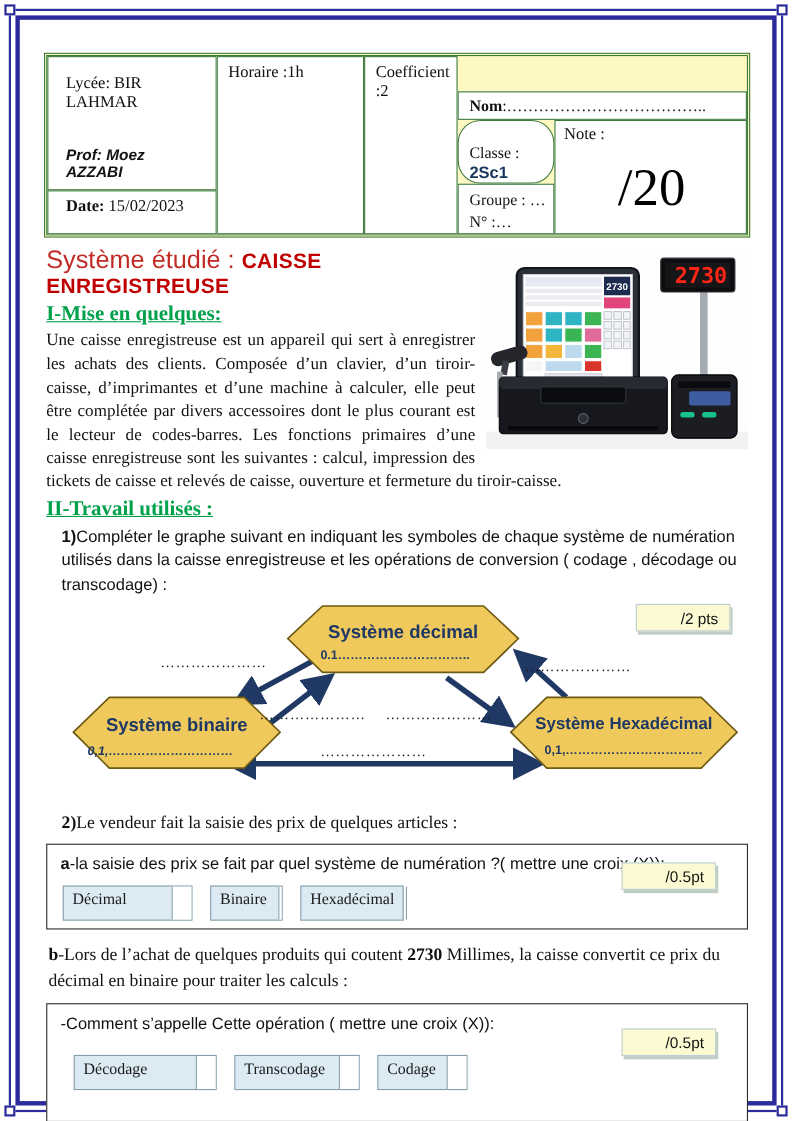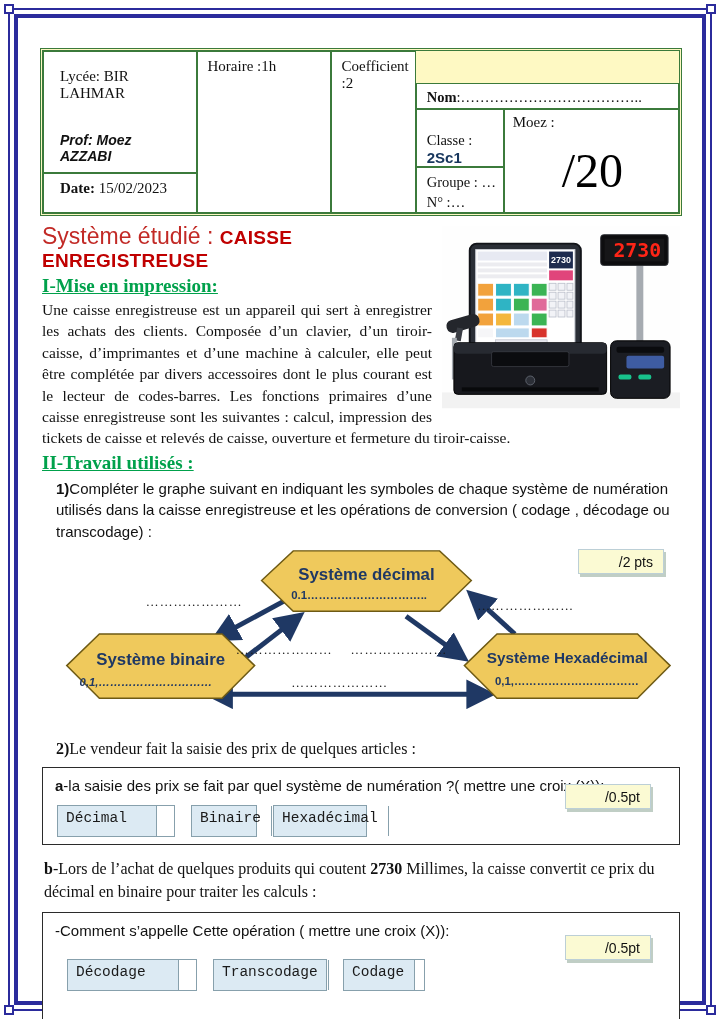--- a/index.html
+++ b/index.html
@@ -34,21 +34,21 @@
     -webkit-text-stroke:1px #3a3a3a; text-shadow:2px 2px 0 rgba(120,120,140,0.35);
   }
   .wa-title { font-size:22px; transform:scaleY(1.15); }
   .matiere { font-size:15px; margin:6px 0 2px; }
   .wa-subject { font-size:37px; transform:scaleY(1.05); }
   .hrow { display:flex; flex:1; }
   .cell-horaire { width:134px; padding:6px 6px 0 10px; font-size:15px; }
   .cell-coeff { flex:1; padding:6px 6px 0 10px; font-size:15px; }
   .cell-nom { height:48px; padding:3px 6px 0 10px; font-size:14.5px; line-height:1.45; overflow:hidden; white-space:nowrap;margin-top:32px;}
   .hcolL { width:88px; display:flex; flex-direction:column; }
-  .cell-classe { flex:1; padding:22px 4px 0 10px; font-size:14.5px; }
+  .cell-classe { flex:1; padding:22px 4px 0 10px; font-size:14.5px;border-radius:21px; }
   .classe-val { font-family:"Liberation Sans",sans-serif; font-weight:700; color:#17365d; font-size:15px; }
   .cell-groupe { height:46px; padding:4px 4px 0 10px; font-size:14.5px; line-height:1.4; }
   .cell-note { flex:1; padding:4px 6px 0 8px; font-size:15px; }
   .note-big { font-family:Liberation Serif, serif; font-size:48px; text-align:center; margin-top:12px; color:#000; }
 
   
   .main { margin:7px 12px 0 14px; }
   .register-img { float:right; width:238px; height:184px; margin:2px 0 4px 10px; }
   .sys-heading { font-family:"Liberation Sans",sans-serif; margin-top:2px; }
   .sys-label { font-size:23px; color:#c22a26; }
@@ -65,21 +65,21 @@
     background:#fbfad3; border:1px solid #bccfd6; box-shadow:2px 3px 0 rgba(140,165,150,0.55);
     padding:4px 10px 3px; width:86px;
   }
   .badge-d { position:absolute; right:16px; top:3px; }
 
   .q2-line { font-size:16px; margin:24px 0 0 14px; }
   .qbox { position:relative; border:1.5px solid #2b2b2b; margin-top:9px; padding:9px 12px 12px; background:#fff; }
   .qbox-q { font-family:"Liberation Sans",sans-serif; font-size:15px; }
   .opts { display:flex; gap:16px; margin-top:11px; margin-left:2px; }
   .opt { display:flex; height:32px; border:1px solid #87a0ac; background:#dceaf3; }
-  .opt-label { font-family:Liberation Mono, monospace; font-size:14.5px; padding:4px 10px 0 8px; color:#1a1a1a; }
+  .opt-label { font-family:Liberation Serif, serif; font-size:14.5px; padding:4px 10px 0 8px; color:#1a1a1a; }
   .opt-cell { width:18px; background:#fff; border-left:1px solid #87a0ac; }
   .badge-a { position:absolute; right:28px; top:16px; }
   .badge-b { position:absolute; right:28px; top:22px; }
   .bline { font-size:16px; line-height:1.45; margin:12px 0 0 2px; }
 </style>
 </head>
 <body>
 
 <div class="page">
   <div class="pb-outer"></div>
@@ -117,21 +117,21 @@
             <div class="cell cell-classe">
               <div>Classe :</div>
               <div class="classe-val">2Sc1</div>
             </div>
             <div class="cell cell-groupe">
               <div>Groupe : …</div>
               <div>N° :…</div>
             </div>
           </div>
           <div class="cell cell-note">
-            <div>Moez :</div>
+            <div>Note :</div>
             <div class="note-big">/20</div>
           </div>
         </div>
       </div>
     </div>
 
     <div class="main">
 
       <svg class="register-img" viewBox="0 0 240 184" xmlns="http://www.w3.org/2000/svg">
         <rect x="0" y="0" width="240" height="184" fill="#fefefe"></rect>
@@ -212,21 +212,21 @@
           <rect x="176" y="122" width="48" height="6" rx="2" fill="#0a0b0e"></rect>
           <rect x="186" y="131" width="38" height="13" rx="2" fill="#3e5ca2"></rect>
           <rect x="178" y="150" width="13" height="5" rx="2" fill="#18c28c"></rect>
           <rect x="198" y="150" width="13" height="5" rx="2" fill="#18c28c"></rect>
         </g>
       </svg>
 
       <div class="sys-heading">
         <span class="sys-label">Système étudié</span><span class="sys-label"> : </span><span class="sys-value">CAISSE ENREGISTREUSE</span>
       </div>
-      <div class="green-h">I-Mise en impression:</div>
+      <div class="green-h">I-Mise en quelques:</div>
       <div class="para">Une caisse enregistreuse est un appareil qui sert à enregistrer les achats des clients. Composée d’un clavier, d’un tiroir-caisse, d’imprimantes et d’une machine à calculer, elle peut être complétée par divers accessoires dont le plus courant est le lecteur de codes-barres. Les fonctions primaires d’une caisse enregistreuse sont les suivantes : calcul, impression des tickets de caisse et relevés de caisse, ouverture et fermeture du tiroir-caisse.</div>
       <div class="green-h">II-Travail utilisés :</div>
 
       <div class="q1">
         <span class="qnum">1)</span><span>Compléter le graphe  suivant en indiquant les symboles de chaque système de numération  utilisés dans la caisse enregistreuse et les opérations de conversion ( codage , décodage ou transcodage) :</span>
       </div>
 
       <div class="diagram-wrap">
         <div class="pts-badge badge-d">/2 pts</div>
         <svg viewBox="0 0 645 168" width="100%" height="168" xmlns="http://www.w3.org/2000/svg">

